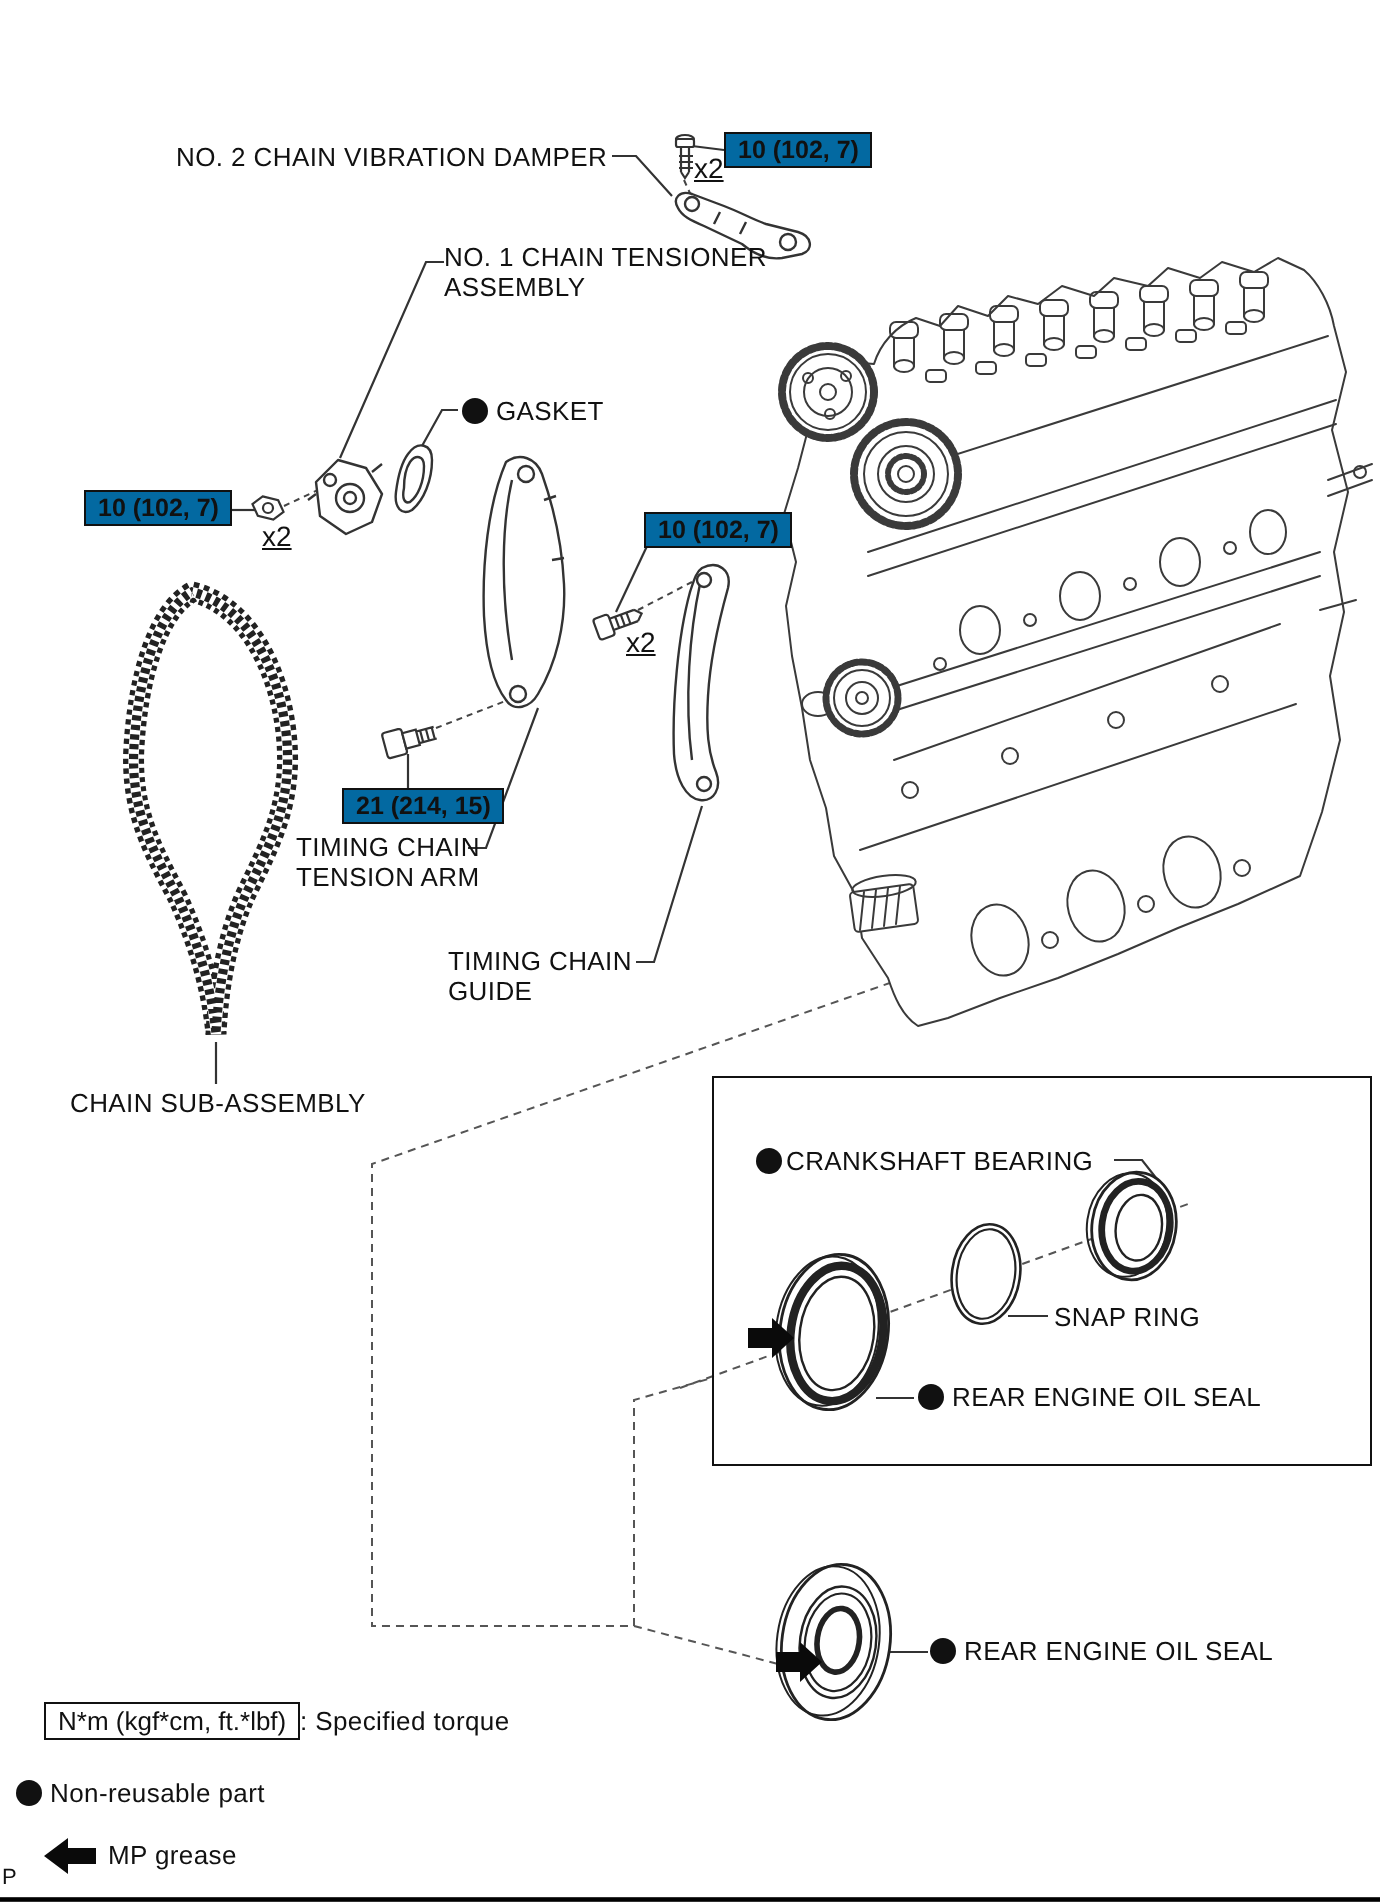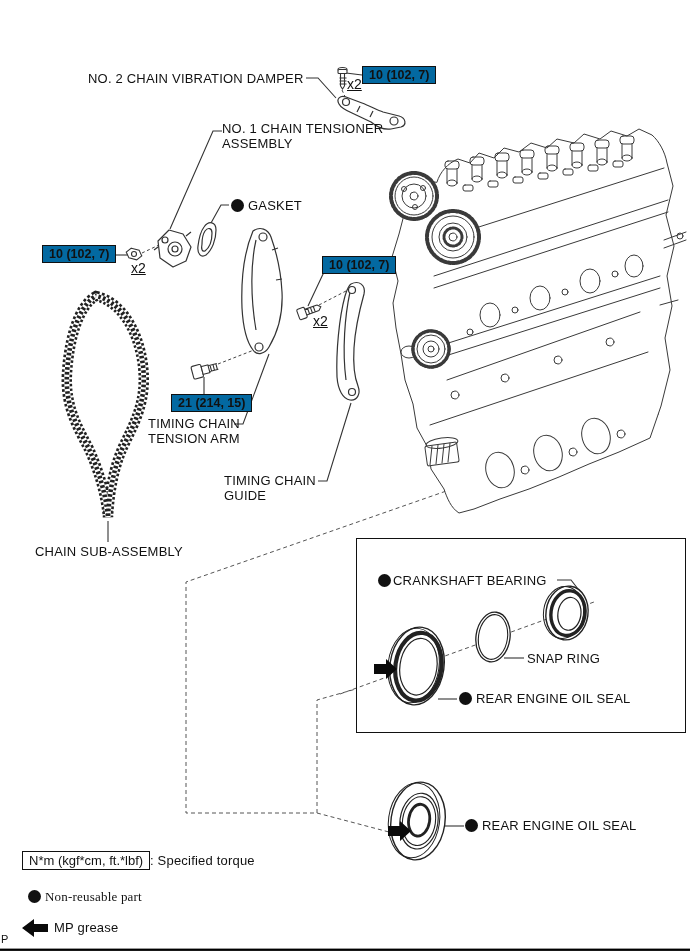--- a/index.html
+++ b/index.html
@@ -327,21 +327,21 @@
   <div class="lbl" style="left:465px;top:818px;">
     <span class="row">
         <span class="bullet"></span>
     <span>REAR ENGINE OIL SEAL</span>
       </span>
   </div>
 
   <div id="legend-torque-box" style="left:22px;top:851px;">N*m (kgf*cm, ft.*lbf)</div>
   <div class="lbl" style="left:150px;top:853px;">: Specified torque</div>
 
-  <div class="lbl" style="left:28px;top:889px;font-family:Liberation Serif, serif;">
+  <div class="lbl" style="left:8px;top:889px;">
     <span class="row">
         <span class="bullet"></span>
     <span>Non-reusable part</span>
       </span>
   </div>
 
   <div class="lbl" style="left:54px;top:920px;">MP grease</div>
 
   <div id="corner-p" style="left:1px;top:933px;">P</div>
 </div>

